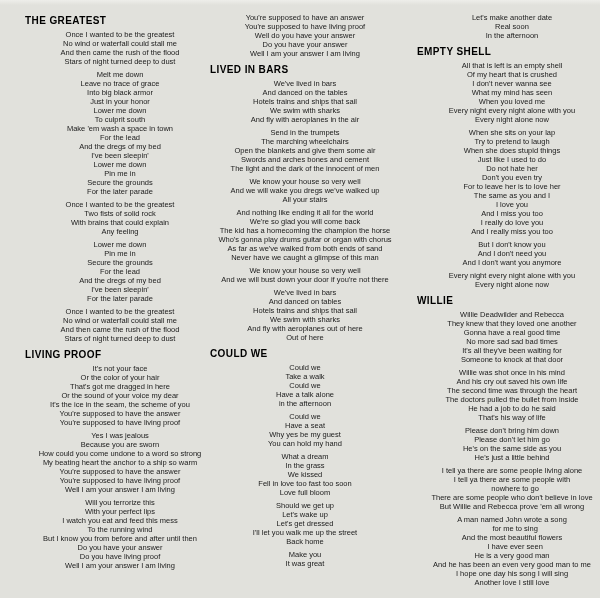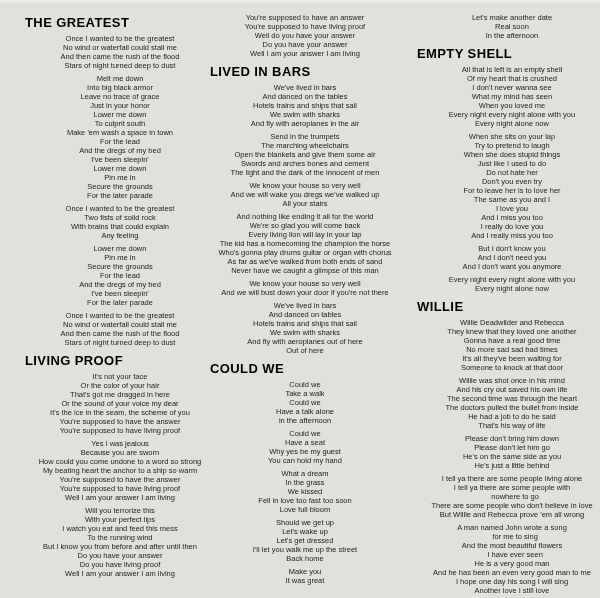--- a/index.html
+++ b/index.html
@@ -26,21 +26,21 @@
   }
   .col {
     position: absolute;
     top: 13px;
     width: 190px;
   }
   .col-1 { left: 25px; }
   .col-2 { left: 210px; }
   .col-3 { left: 417px; }
   .song-heading {
-    font-size: 13px;
+    font-size: 10px;
     font-weight: bold;
     letter-spacing: 0.4px;
     color: #000;
     margin: 6px 0 4px 0;
     font-stretch: condensed;
     white-space: pre;
   }
   .col .song-heading:first-child { margin-top: 2px; }
   .stanza {
     margin: 0 0 4px 0;
@@ -60,22 +60,22 @@
   <div class="col col-1">
       <div class="song-heading">THE GREATEST</div>
       <div class="stanza">
         <div class="lyric-line">Once I wanted to be the greatest</div>
         <div class="lyric-line">No wind or waterfall could stall me</div>
         <div class="lyric-line">And then came the rush of the flood</div>
         <div class="lyric-line">Stars of night turned deep to dust</div>
       </div>
       <div class="stanza">
         <div class="lyric-line">Melt me down</div>
+        <div class="lyric-line">Leave no trace of grace</div>
         <div class="lyric-line">Into big black armor</div>
-        <div class="lyric-line">Leave no trace of grace</div>
         <div class="lyric-line">Just in your honor</div>
         <div class="lyric-line">Lower me down</div>
         <div class="lyric-line">To culprit south</div>
         <div class="lyric-line">Make 'em wash a space in town</div>
         <div class="lyric-line">For the lead</div>
         <div class="lyric-line">And the dregs of my bed</div>
         <div class="lyric-line">I've been sleepin'</div>
         <div class="lyric-line">Lower me down</div>
         <div class="lyric-line">Pin me in</div>
         <div class="lyric-line">Secure the grounds</div>
@@ -156,21 +156,20 @@
         <div class="lyric-line">The light and the dark of the innocent of men</div>
       </div>
       <div class="stanza">
         <div class="lyric-line">We know your house so very well</div>
         <div class="lyric-line">And we will wake you dregs we've walked up</div>
         <div class="lyric-line">All your stairs</div>
       </div>
       <div class="stanza">
         <div class="lyric-line">And nothing like ending it all for the world</div>
         <div class="lyric-line">We're so glad you will come back</div>
-        <div class="lyric-line">Every living lion will lay in your lap</div>
         <div class="lyric-line">The kid has a homecoming the champion the horse</div>
         <div class="lyric-line">Who's gonna play drums guitar or organ with chorus</div>
         <div class="lyric-line">As far as we've walked from both ends of sand</div>
         <div class="lyric-line">Never have we caught a glimpse of this man</div>
       </div>
       <div class="stanza">
         <div class="lyric-line">We know your house so very well</div>
         <div class="lyric-line">And we will bust down your door if you're not there</div>
       </div>
       <div class="stanza">

